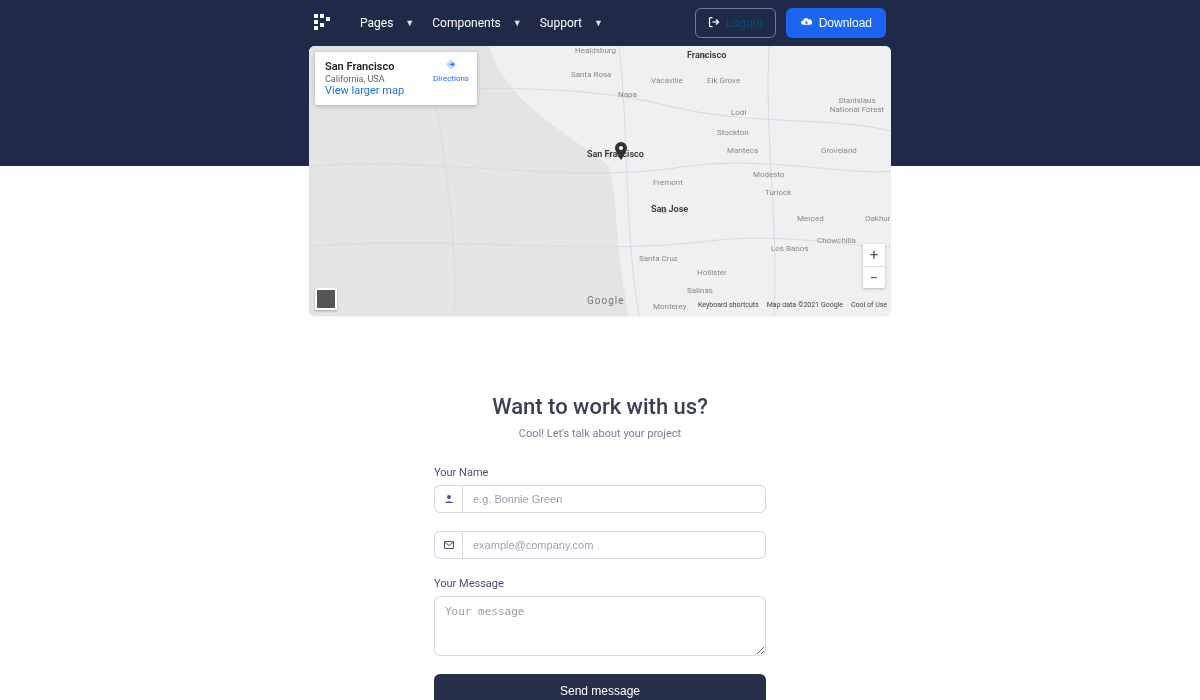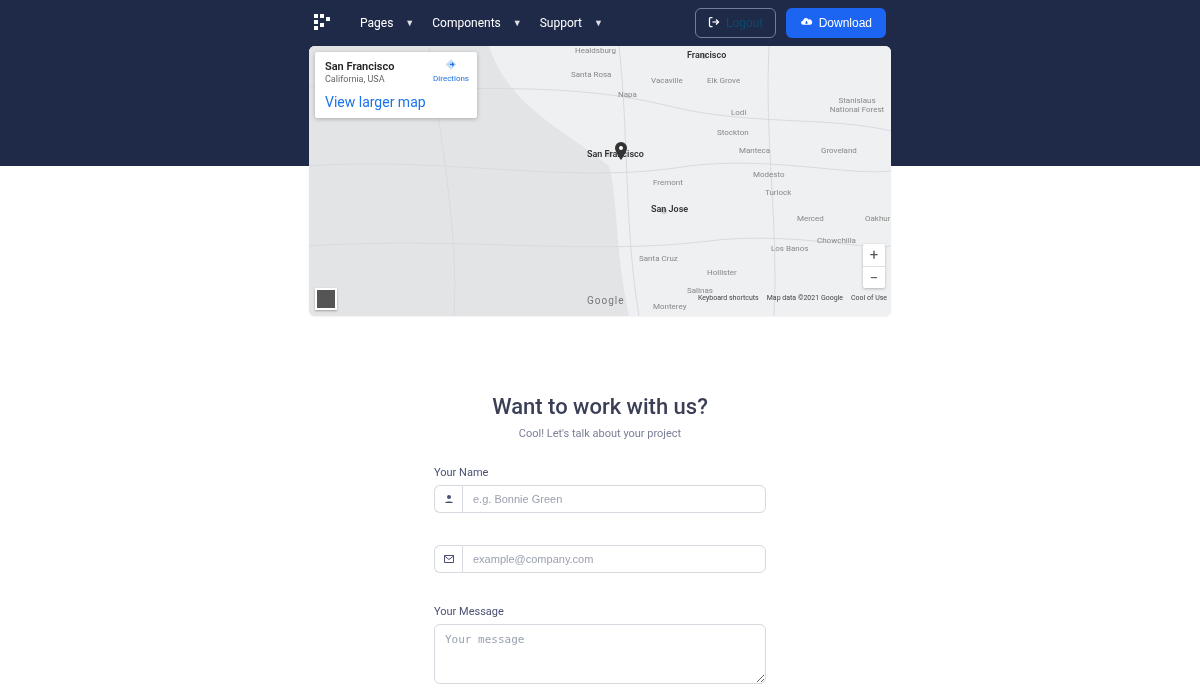--- a/index.html
+++ b/index.html
@@ -17,44 +17,44 @@
   .nav-spacer { flex:1; }
   .nav-buttons { display:flex; gap:10px; margin-right: 306px; }
   .btn-outline { border:1px solid #718096; background:transparent; color:#0c4a6e; font-size:12px; padding:6px 12px; border-radius:6px; display:flex; align-items:center; gap:6px; cursor:pointer;}
   .btn-primary { border:none; background:#1c64f2; color:#fff; font-size:12px; padding:7px 14px; border-radius:6px; display:flex; align-items:center; gap:6px; cursor:pointer;}
 
   
   .map-card { position:relative; z-index:1; width:582px; height:270px; margin: 0 auto; border-radius:6px; overflow:hidden; background:#eceef0; box-shadow: 0 1px 2px rgba(0,0,0,.05); }
   .map-overlay { position:absolute; top:6px; left:6px; background:#fff; border-radius:2px; box-shadow:0 1px 4px rgba(0,0,0,.25); padding:8px 10px; width:162px; font-size:10px; color:#333;}
   .map-overlay .title { font-weight:600; font-size:11px; color:#222;}
   .map-overlay .sub { color:#666; font-size:9px; margin-top:1px;}
-  .map-overlay .link { color:#1a73e8; font-size:14px; margin-top:10px; display:block; cursor:pointer;}
+  .map-overlay .link { color:#1a73e8; font-size:11px; display:block; cursor:pointer;}
   .map-overlay .dir { position:absolute; right:8px; top:6px; text-align:center; font-size:8px; color:#1a73e8;}
   .map-overlay .dir .diricon { width:14px; height:14px; margin:0 auto 2px; }
   .map-thumb { position:absolute; left:6px; bottom:6px; width:22px; height:22px; background:#555; border:2px solid #fff; box-shadow:0 1px 2px rgba(0,0,0,.3);}
   .zoom { position:absolute; right:6px; bottom:28px; width:22px; background:#fff; border-radius:2px; box-shadow:0 1px 3px rgba(0,0,0,.25); overflow:hidden;}
   .zoom div { height:22px; display:flex; align-items:center; justify-content:center; font-size:15px; color:#555; cursor:pointer;}
   .zoom div + div { border-top:1px solid #e0e0e0;}
-  .map-credits { position:absolute; right:4px; bottom:14px; font-size:7px; color:#444; display:flex; gap:8px;}
+  .map-credits { position:absolute; right:4px; bottom:7px; font-size:7px; color:#444; display:flex; gap:8px;}
   .map-credits span { cursor:pointer; }
   .google { position:absolute; left:278px; bottom:10px; font-size:10px; color:#777; letter-spacing:1px;}
 
   
   .mapsvg { position:absolute; inset:0; }
   .pin { position:absolute; left:306px; top:96px; width:12px; height:18px; }
   .citylabel { position:absolute; font-size:9px; font-weight:600; color:#333; }
   .townlabel { position:absolute; font-size:8px; color:#888; }
 
   
   .contact { width: 332px; margin: 78px auto 0; text-align:center; }
   .contact h2 { font-size:22px; font-weight:500; color:#3a3f55; }
   .contact p.lead { font-size:11px; color:#7a7f95; margin-top:8px; }
   .form { margin-top:26px; text-align:left; }
   .flabel { font-size:11px; color:#4a5073; margin-bottom:6px; display:block;}
-  .igroup { display:flex; margin-bottom:32px; }
+  .igroup { display:flex; margin-bottom:18px; }
   .iicon { width:28px; border:1px solid #d6d9e0; border-right:none; border-radius:6px 0 0 6px; background:#fff; display:flex; align-items:center; justify-content:center; color:#4a5073;}
   .iicon svg { width:12px; height:12px; }
   .input { flex:1; border:1px solid #d6d9e0; border-radius:0 6px 6px 0; padding:7px 10px; font-size:11px; color:#333; outline:none;}
   .input::placeholder { color:#9aa0b0; }
   textarea.full { width:100%; border:1px solid #d6d9e0; border-radius:6px; padding:8px 10px; font-size:11px; color:#333; height:60px; resize:both; outline:none;}
   textarea.full::placeholder{color:#9aa0b0;}
   .send { display:block; width:100%; margin-top:14px; background:#252f4a; color:#fff; border:none; border-radius:6px; padding:10px 0; font-size:12px; cursor:pointer;}
 </style>
 </head>
 <body>
@@ -133,26 +133,26 @@
     <span class="citylabel" style="left:278px; top:103px;">San Francisco</span>
     <span class="townlabel" style="left:262px; top:24px;">Santa Rosa</span>
     <span class="townlabel" style="left:342px; top:30px;">Vacaville</span>
     <span class="townlabel" style="left:309px; top:44px;">Napa</span>
     <span class="townlabel" style="left:408px; top:82px;">Stockton</span>
     <span class="townlabel" style="left:444px; top:124px;">Modesto</span>
     <span class="townlabel" style="left:344px; top:132px;">Fremont</span>
     <span class="townlabel" style="left:330px; top:208px;">Santa Cruz</span>
     <span class="townlabel" style="left:488px; top:168px;">Merced</span>
     <span class="townlabel" style="left:456px; top:142px;">Turlock</span>
-    <span class="townlabel" style="left:430px; top:100px;">Manteca</span>
+    <span class="townlabel" style="left:418px; top:100px;">Manteca</span>
     <span class="townlabel" style="left:422px; top:62px;">Lodi</span>
     <span class="townlabel" style="left:398px; top:30px;">Elk Grove</span>
     <span class="townlabel" style="left:378px; top:240px;">Salinas</span>
     <span class="townlabel" style="left:344px; top:256px;">Monterey</span>
-    <span class="townlabel" style="left:398px; top:222px;">Hollister</span>
+    <span class="townlabel" style="left:388px; top:222px;">Hollister</span>
     <span class="townlabel" style="left:462px; top:198px;">Los Banos</span>
     <span class="townlabel" style="left:508px; top:190px;">Chowchilla</span>
     <span class="townlabel" style="left:556px; top:168px;">Oakhurst</span>
     <span class="townlabel" style="left:512px; top:100px;">Groveland</span>
     <span class="townlabel" style="left:518px; top:50px; width:60px; text-align:center;">Stanislaus National Forest</span>
     <span class="townlabel" style="left:266px; top:0px;">Healdsburg</span>
 
     <div class="pin">
       <svg viewBox="0 0 12 18">
           <path d="M6 0a6 6 0 0 0-6 6c0 4 6 12 6 12s6-8 6-12a6 6 0 0 0-6-6z" fill="#333"></path>

